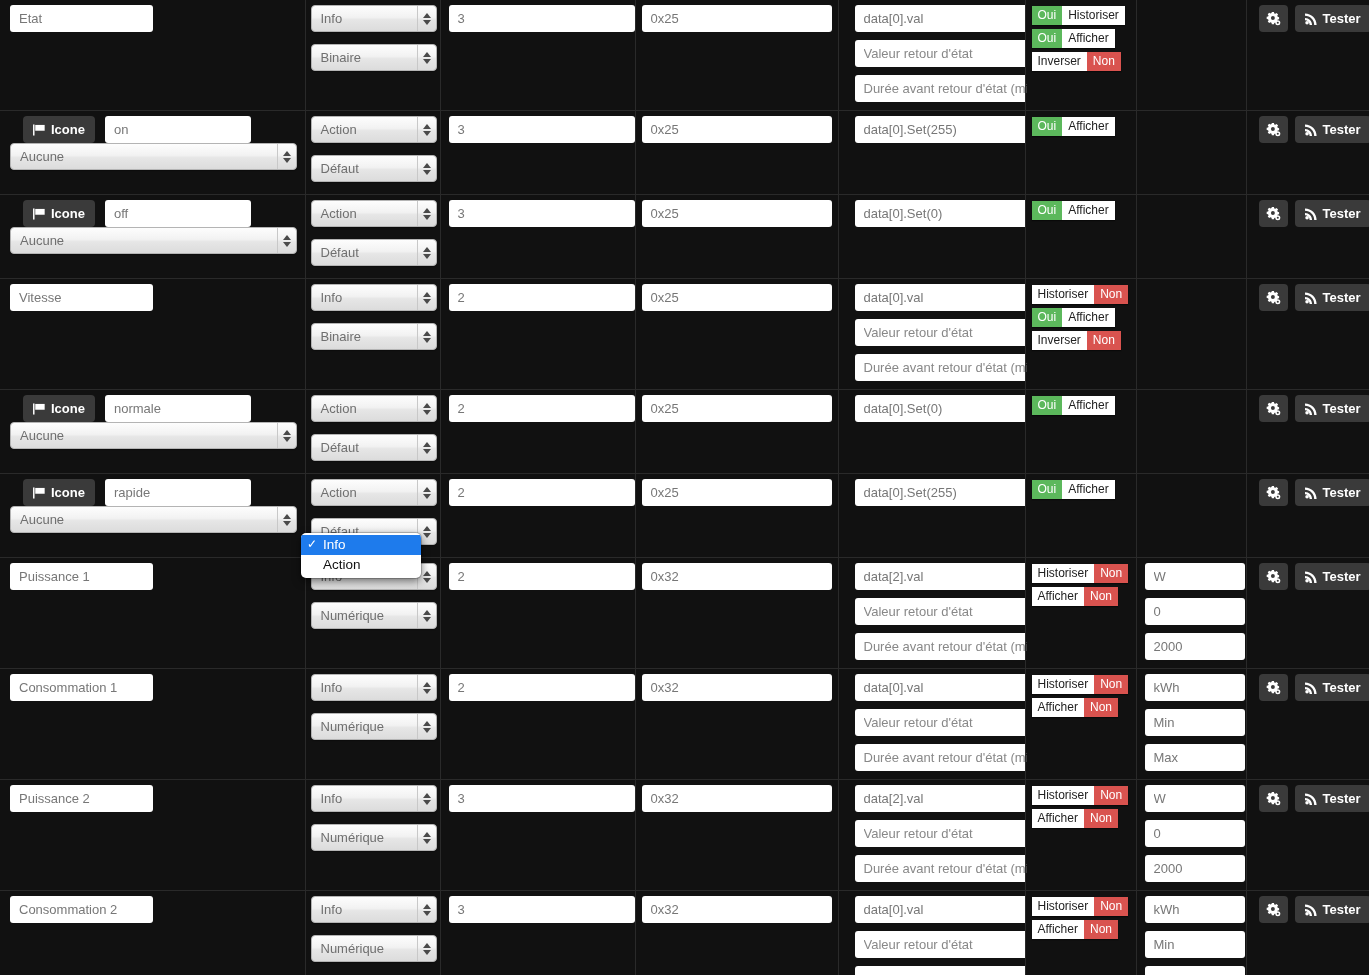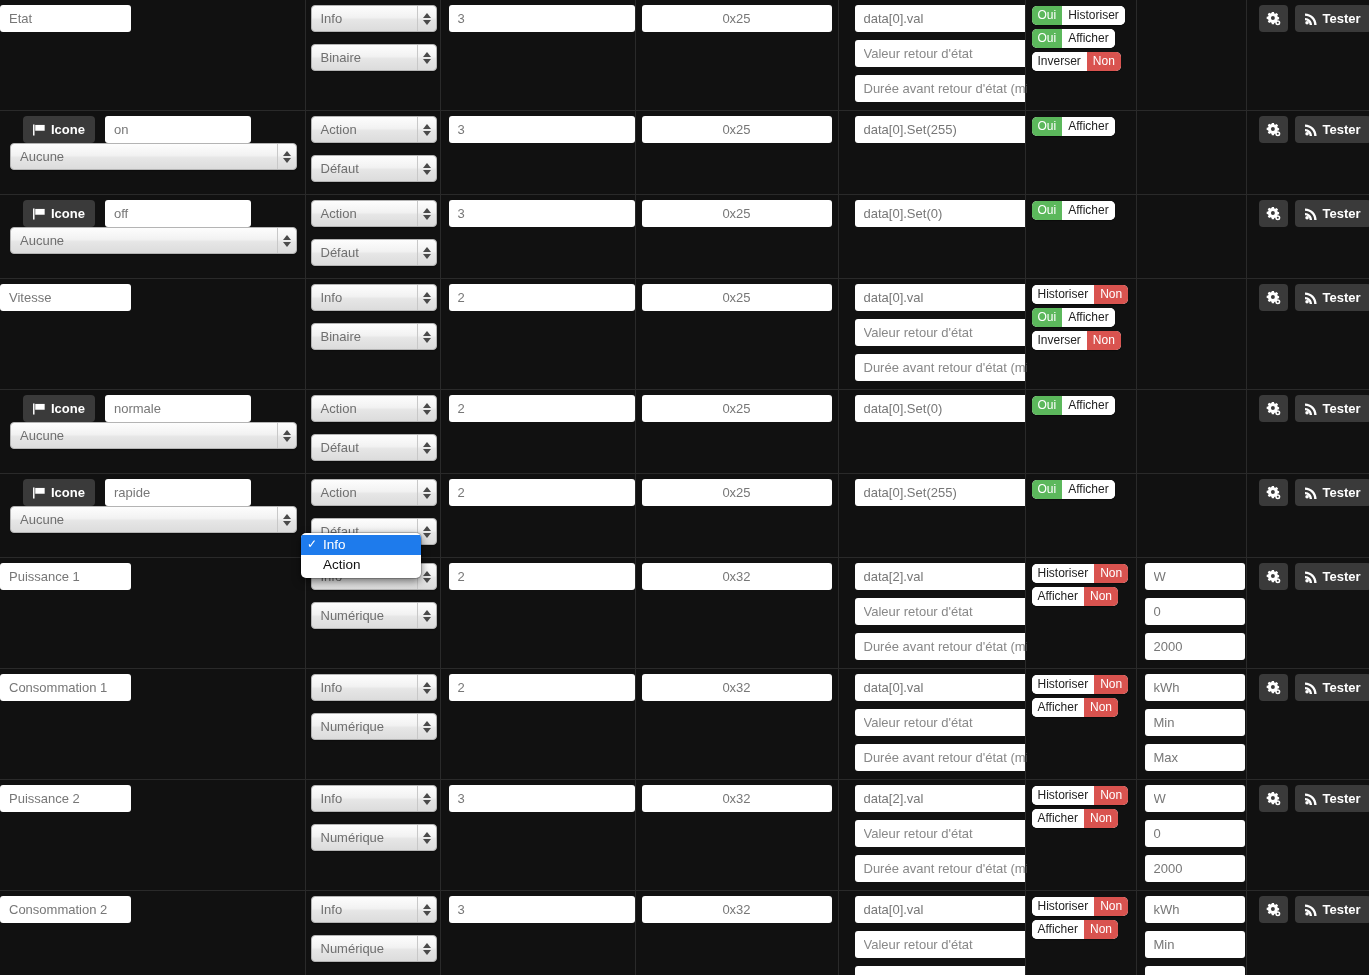--- a/index.html
+++ b/index.html
@@ -48,24 +48,24 @@
     font-size: 13px;
     color: #777777;
     padding: 0 9px;
     font-family: "Liberation Sans", sans-serif;
     outline: none;
     margin-bottom: 8px;
   }
   .txt:last-child { margin-bottom: 0; }
   .txt::placeholder { color: #888888; opacity: 1; }
 
-  .w-name  { width: 131px; }
+  .w-name  { width: 143px; margin-left: 10px; }
   .w-icval { width: 146px; margin-left: 10px; }
   .w-num   { width: 186px; margin-left: 8px; }
-  .w-hex   { width: 190px; margin-left: 6px; text-align: center; }
+  .w-hex   { width: 190px; margin-left: 6px; }
   .w-req   { width: 181px; margin-left: 16px; }
   .w-unit  { width: 100px; margin-left: 8px; }
 
   
   .rowline { display: flex; align-items: center; }
 
   
   .sel {
     position: relative;
     display: inline-block;
@@ -118,21 +118,21 @@
     cursor: pointer;
     white-space: nowrap;
   }
   .btn-icone { margin-left: 23px; }
   .btn-gear { padding: 0 7px; }
 
   
   .badges { padding-left: 6px; }
   .badge {
     display: inline-flex;
-    border-radius: 5px;
+    border-radius: 0;
     overflow: hidden;
     font-size: 12px;
     height: 19px;
     line-height: 19px;
     margin-bottom: 3px;
     box-shadow: 0 1px 1px rgba(0,0,0,0.45);
     cursor: pointer;
     background: #ffffff;
   }
   .badge span { padding: 0 6px; display: block; }

